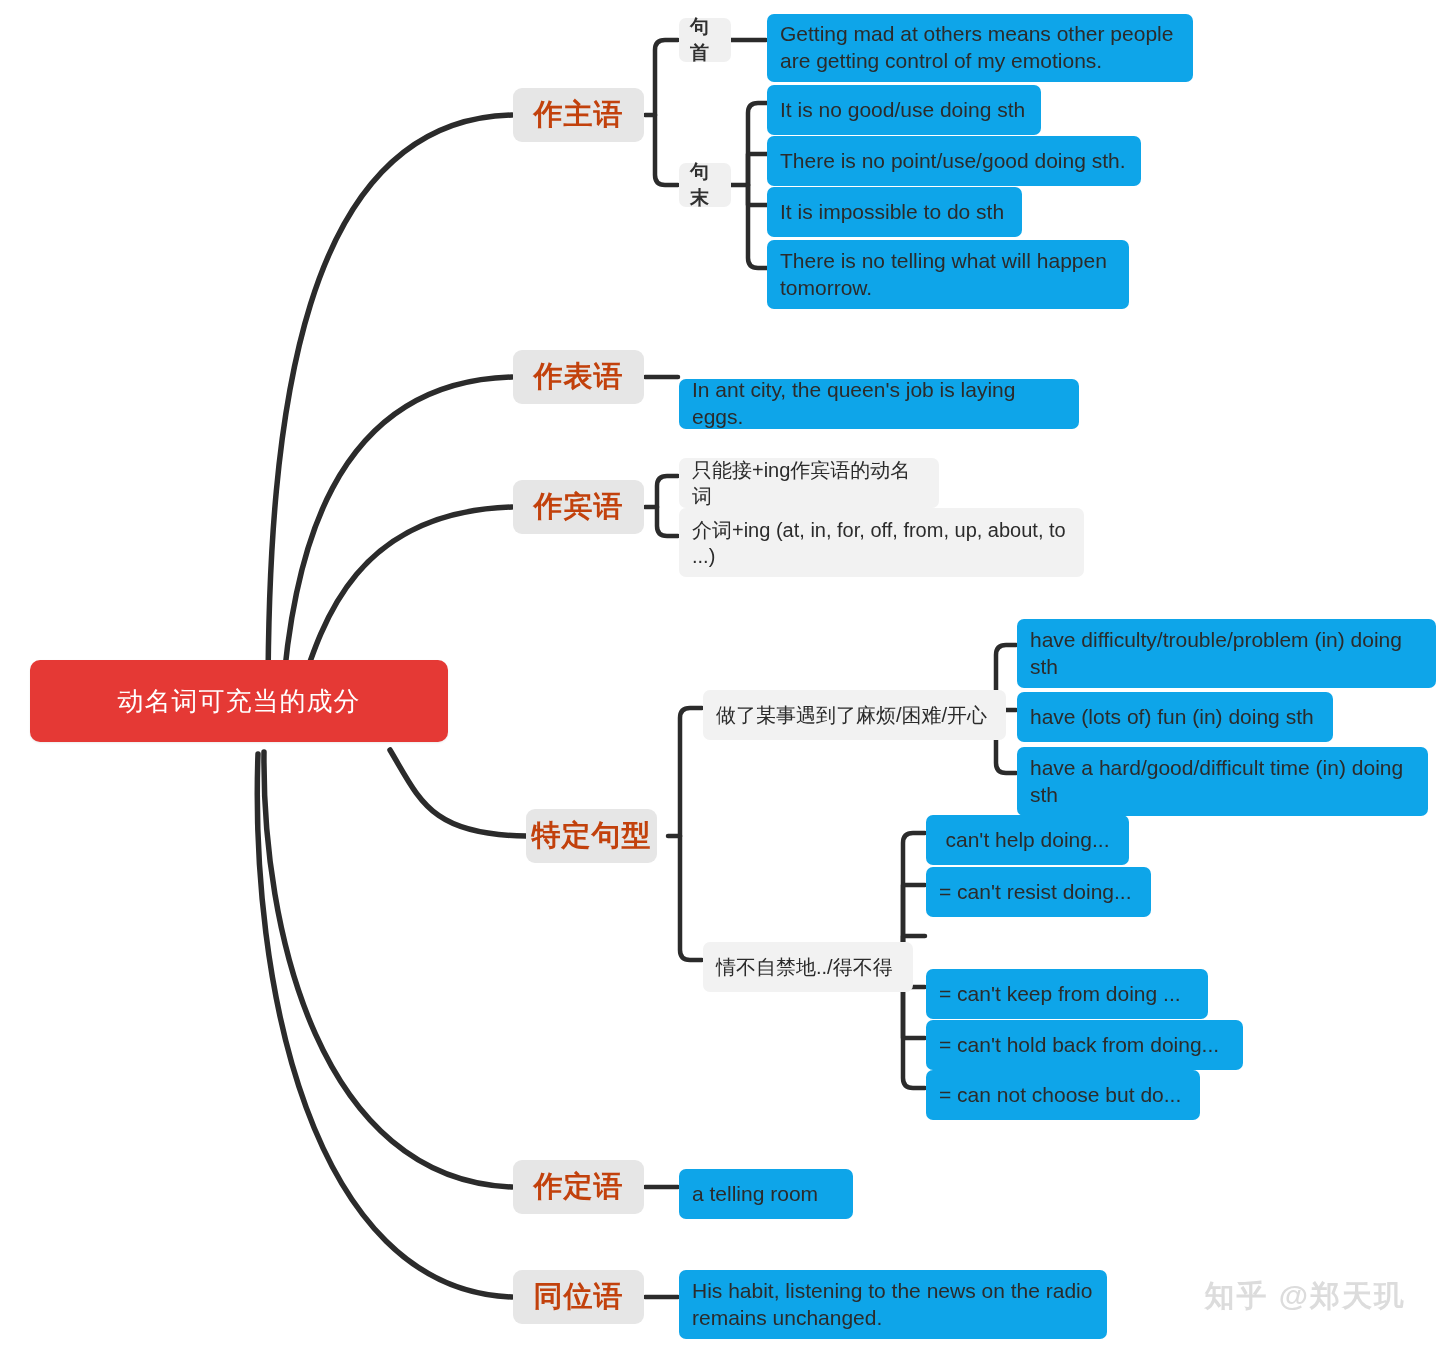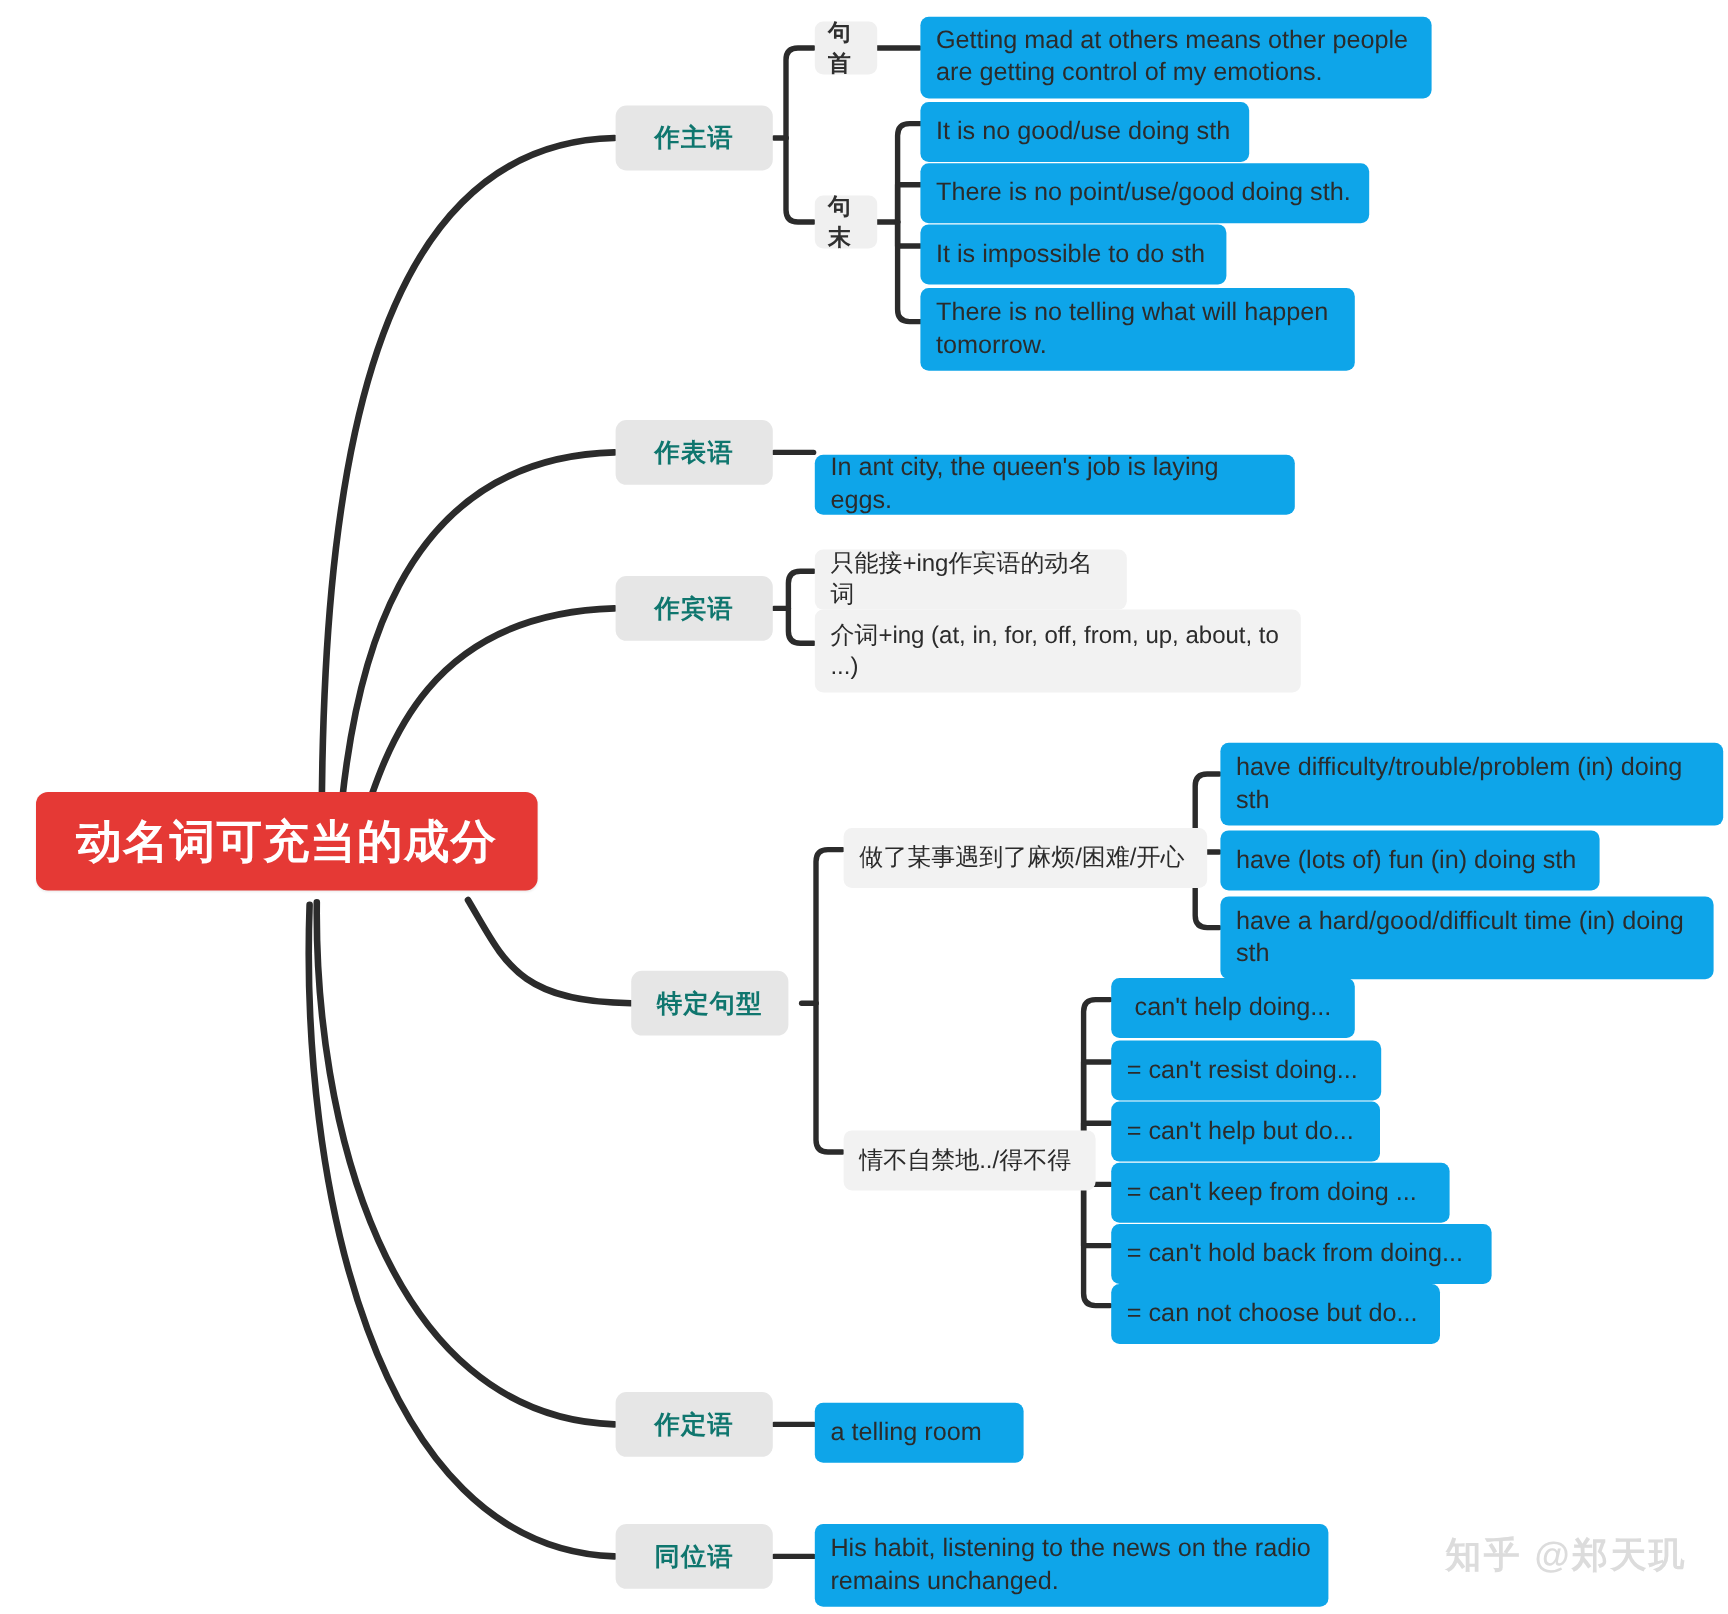--- a/index.html
+++ b/index.html
@@ -29,33 +29,33 @@
     position: absolute;
     box-sizing: border-box;
     display: flex;
     align-items: center;
   }
   
   .root {
     background: #e53935;
     border-radius: 10px;
     color: #ffffff;
-    font-size: 38px;
-    font-weight: bold;
+    font-size: 26px;
+    font-weight: normal;
     letter-spacing: 1px;
     padding: 0 26px;
     justify-content: center;
     box-shadow: 0 1px 2px rgba(0,0,0,0.08);
   }
   
   .cat {
     background: #e6e6e6;
     border-radius: 9px;
-    color: #0f766e;
-    font-size: 21px;
+    color: #c2410c;
+    font-size: 29px;
     font-weight: bold;
     padding: 0 4px;
     justify-content: center;
     letter-spacing: 1px;
   }
   
   .mid {
     background: #f0f0f0;
     border-radius: 7px;
     color: #2f2f2f;
@@ -231,23 +231,20 @@
 
   <div class="cnleaf" style="position:absolute; left:703px; top:942px; width:184px; height:36px;">
     <span>情不自禁地../得不得</span>
   </div>
   <div class="leaf" style="position:absolute; left:926px; top:815px; width:177px; height:36px;justify-content:center;">
     <span>can't help doing...</span>
   </div>
   <div class="leaf" style="position:absolute; left:926px; top:867px; width:199px; height:36px;">
     <span>= can't resist doing...</span>
   </div>
-  <div class="leaf" style="position:absolute; left:926px; top:918px; width:198px; height:36px;">
-    <span>= can't help but do...</span>
-  </div>
   <div class="leaf" style="position:absolute; left:926px; top:969px; width:256px; height:36px;">
     <span>= can't keep from doing ...</span>
   </div>
   <div class="leaf" style="position:absolute; left:926px; top:1020px; width:291px; height:36px;">
     <span>= can't hold back from doing...</span>
   </div>
   <div class="leaf" style="position:absolute; left:926px; top:1070px; width:248px; height:36px;">
     <span>= can not choose but do...</span>
   </div>
 

